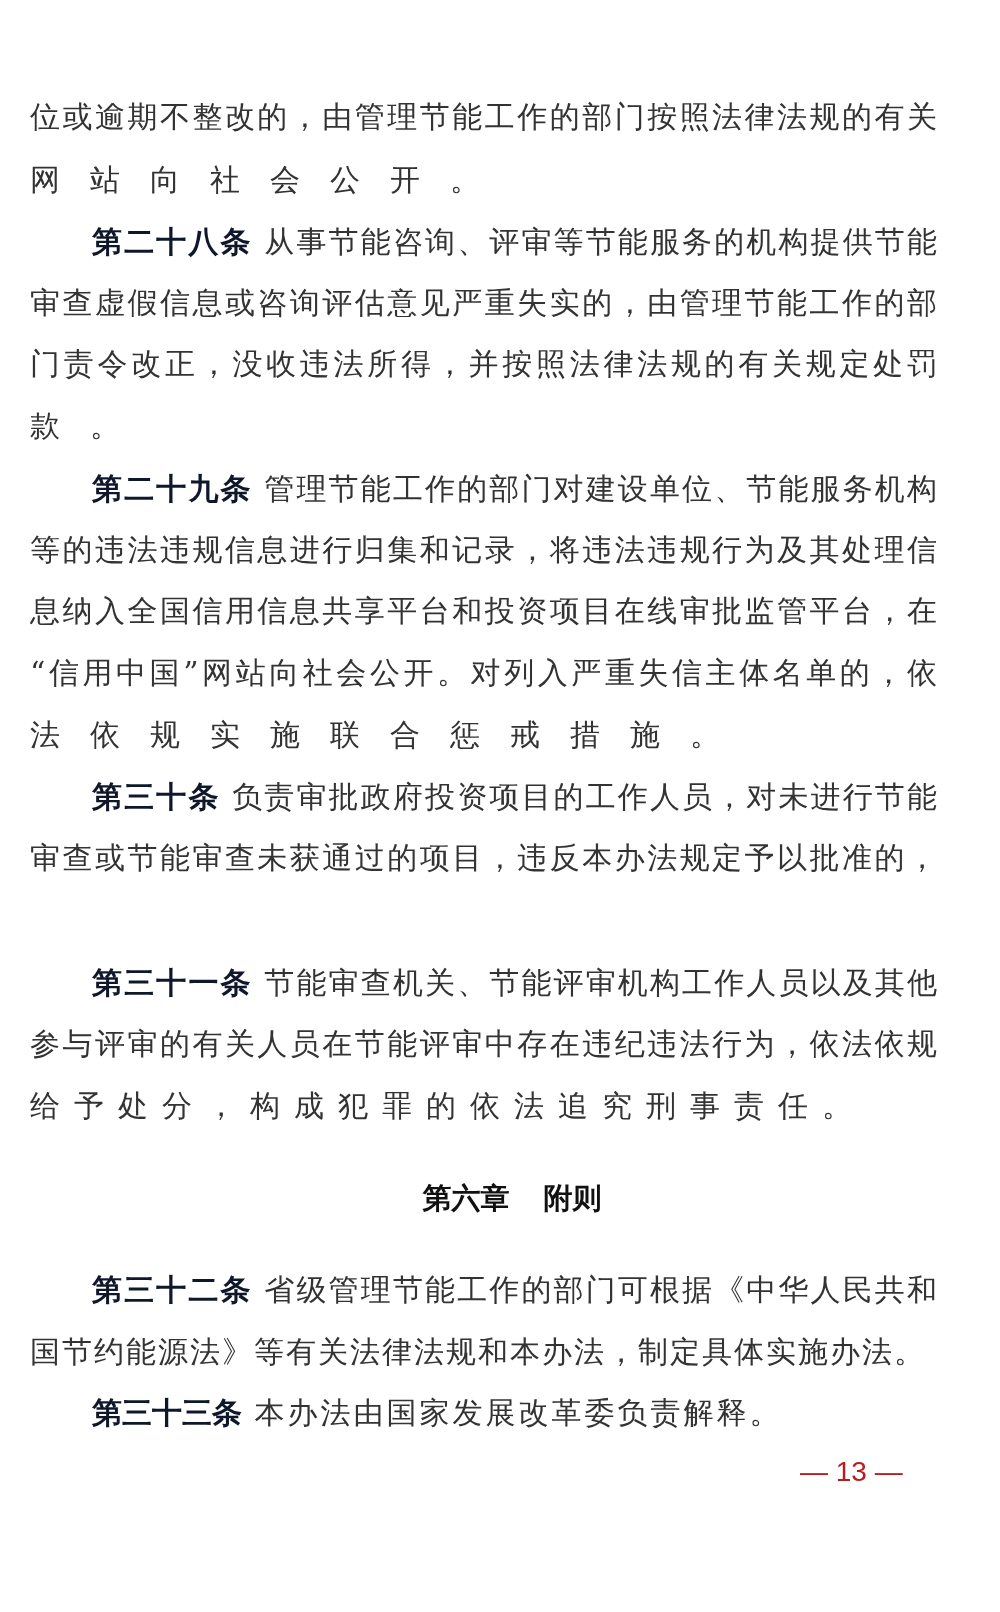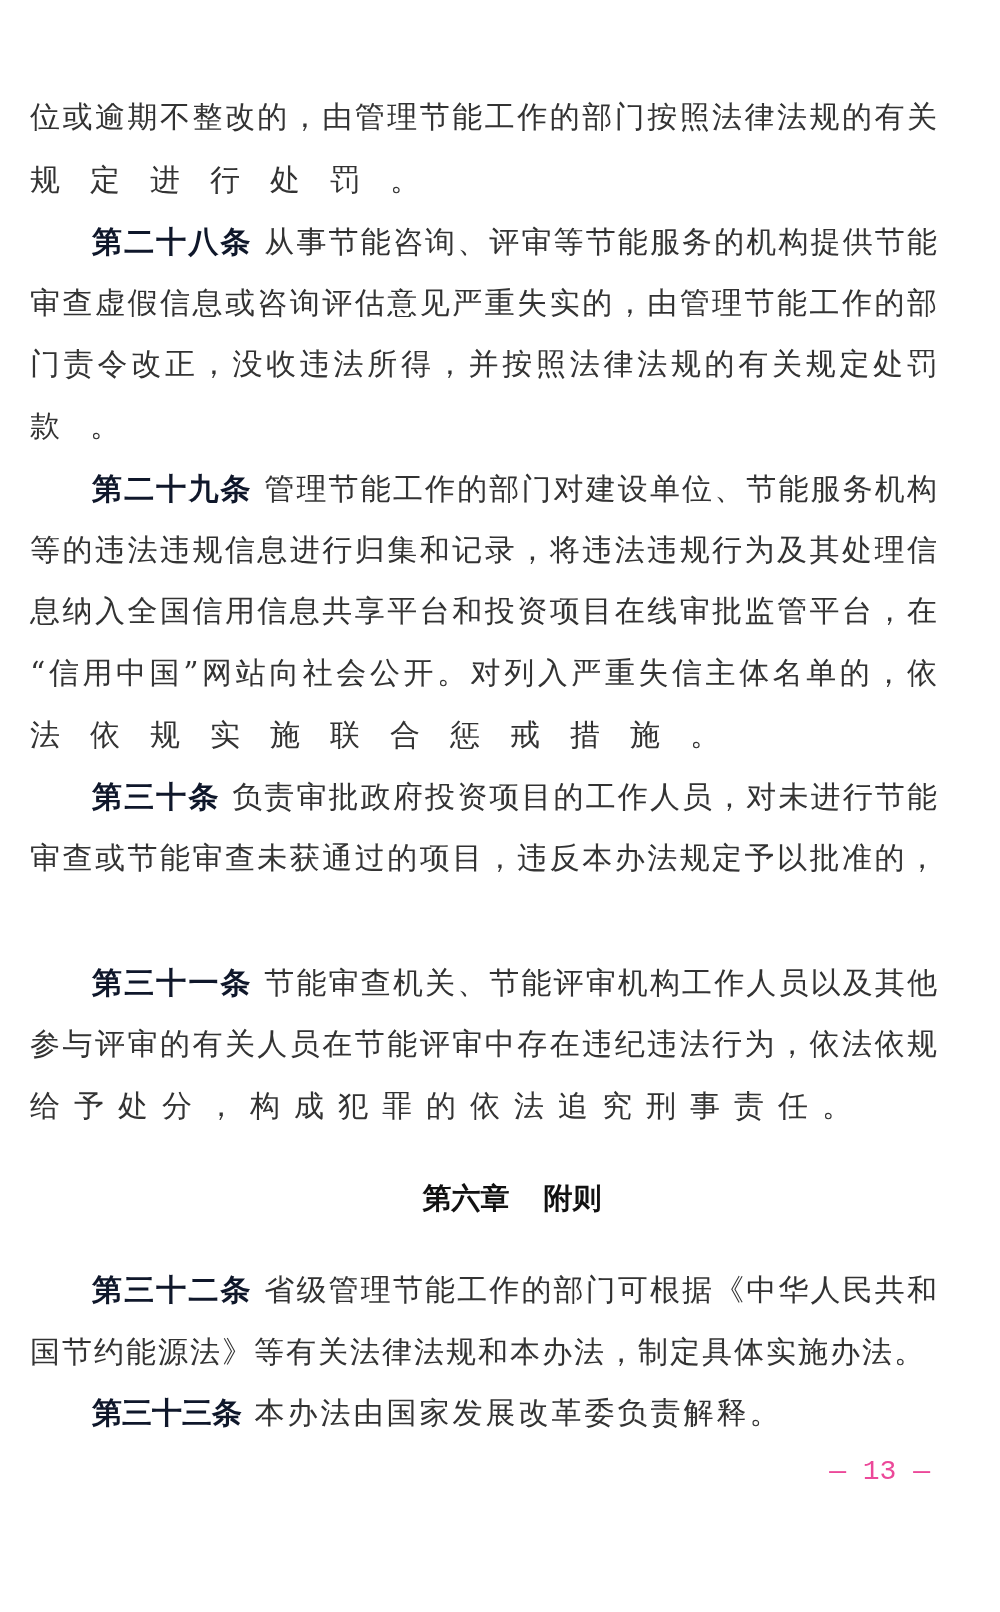--- a/index.html
+++ b/index.html
@@ -63,33 +63,33 @@
     padding-left: 12px;
   }
   .chapter .gap { display: inline-block; width: 34px; }
   .page-number {
     position: absolute;
     left: 800px;
     top: 1452px;
     width: 130px;
     height: 40px;
     line-height: 40px;
-    text-align: right;
-    font-family: Liberation Mono, monospace;
+    text-align: left;
+    font-family: Liberation Sans, sans-serif;
     font-size: 28px;
-    color: #ec4899;
+    color: #b91c1c;
   }
 </style>
 </head>
 <body>
 
 <div class="page">
 
   <div class="line" style="top:97px">位或逾期不整改的，由管理节能工作的部门按照法律法规的有关</div>
-  <div class="line last" style="top:160px">规定进行处罚。</div>
+  <div class="line last" style="top:160px">网站向社会公开。</div>
 
   <div class="line indent" style="top:222px">
     <span class="art-label">第二十八条</span>
     <span>从事节能咨询、评审等节能服务的机构提供节能</span>
   </div>
   <div class="line" style="top:283px">审查虚假信息或咨询评估意见严重失实的，由管理节能工作的部</div>
   <div class="line" style="top:344px">门责令改正，没收违法所得，并按照法律法规的有关规定处罚</div>
   <div class="line last" style="top:406px">款。</div>
 
   <div class="line indent" style="top:469px">

